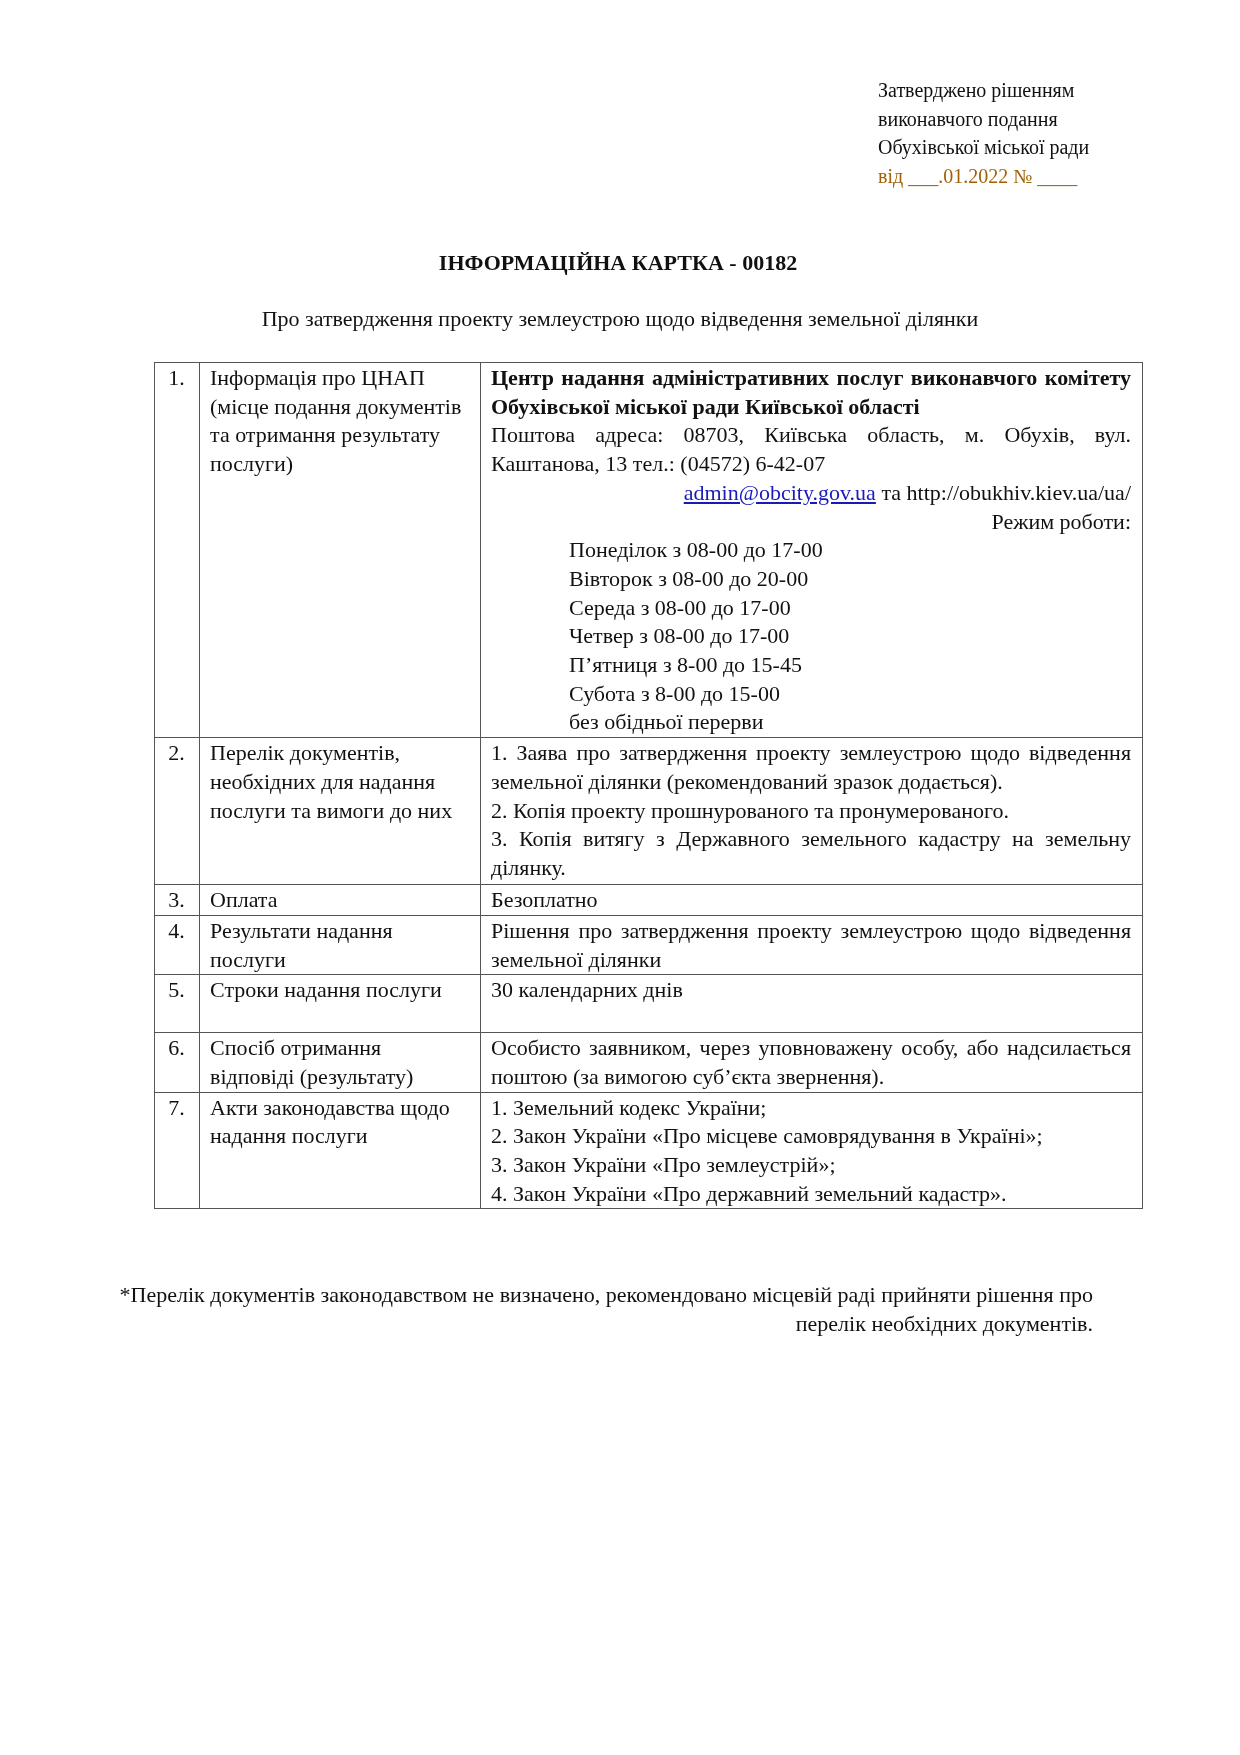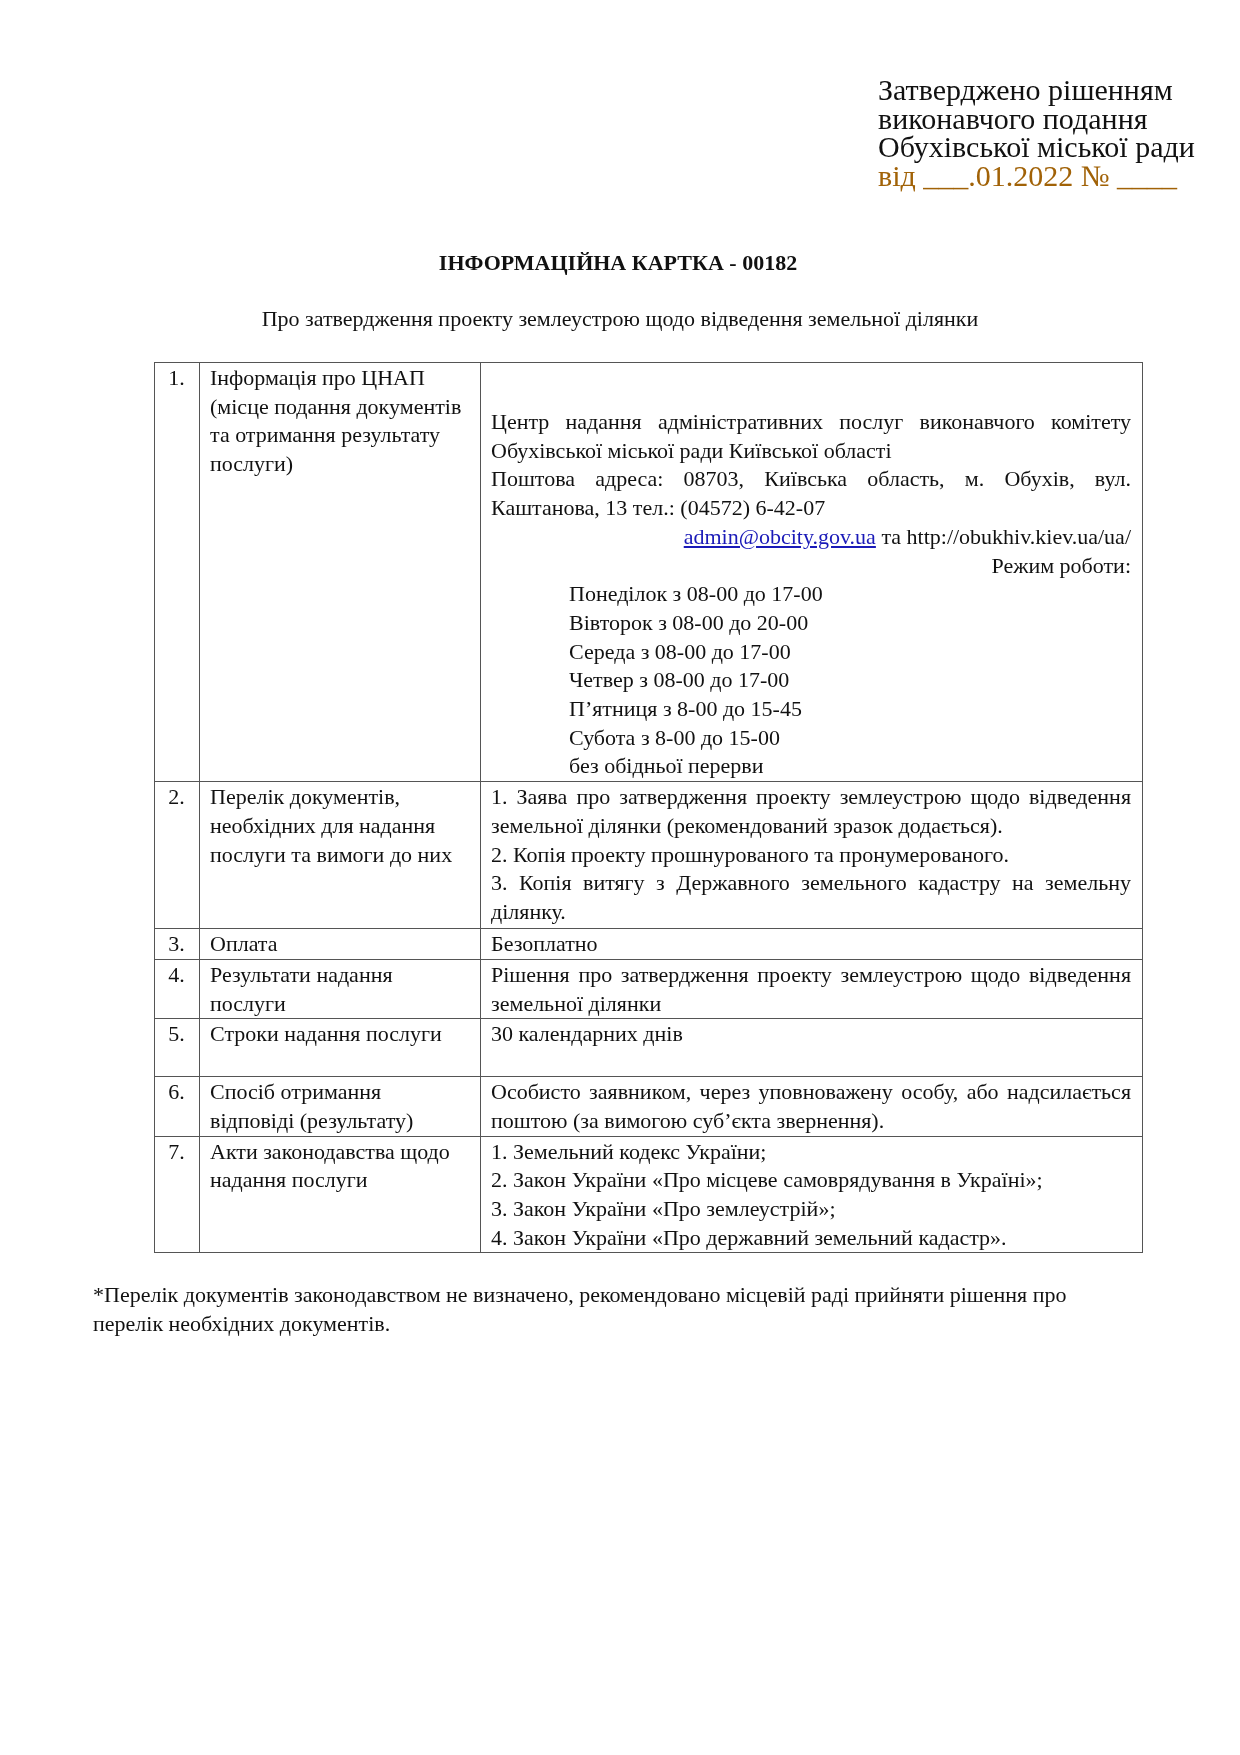--- a/index.html
+++ b/index.html
@@ -3,21 +3,21 @@
 <meta charset="utf-8">
 <style>
   html, body { margin: 0; padding: 0; background: #ffffff; }
   body {
     width: 1240px; height: 1755px; position: relative; overflow: hidden;
     font-family: "Liberation Serif", "DejaVu Serif", serif;
     color: #111111; font-size: 22px;
   }
   .approval {
     position: absolute; left: 878px; top: 76px; width: 330px;
-    line-height: 28.6px; font-size: 30px;
+    line-height: 28.6px; font-size: 20px;
   }
   .approval .red { color: #a16207; }
   .title {
     position: absolute; left: 0; width: 1240px; top: 250px;
     text-align: center; font-weight: bold; font-size: 22px;
     transform: translateX(-2px);
   }
   .subtitle {
     position: absolute; left: 0; width: 1240px; top: 306px;
     text-align: center; font-size: 22px; transform: translateX(64px);
@@ -29,34 +29,34 @@
   }
   table.card td {
     border: 1.5px solid #555555; vertical-align: top;
     padding: 1px 11px 0 10px; line-height: 28.7px; font-size: 22px;
   }
   col.c-num { width: 45px; }
   col.c-label { width: 281px; }
   col.c-val { width: 662px; }
   td.num { text-align: center; padding-left: 2px; padding-right: 2px; }
   .just { text-align: justify; text-align-last: left; }
-  .bold { font-weight: normal; margin-top: 44px; }
+  .bold { font-weight: bold; }
   .center { text-align: right; }
   .link { color: #1a1ab8; text-decoration: underline; }
   .schedule { padding-left: 78px; }
   tr.r1 td { height: 373px; }
   tr.r2 td { height: 145px; }
   tr.r3 td { height: 26px; }
   tr.r4 td { height: 55px; }
   tr.r5 td { height: 56px; }
   tr.r6 td { height: 55px; }
   tr.r7 td { height: 114px; }
   .footnote {
     position: absolute; left: 93px; top: 1281px; width: 1000px;
-    line-height: 28.6px; font-size: 22px;
+    line-height: 28.6px; font-size: 22px; text-align: right;
   }
 </style>
 </head>
 <body>
 
 <div class="approval">
   <div>Затверджено рішенням</div>
   <div>виконавчого подання</div>
   <div>Обухівської міської ради</div>
   <div class="red">від ___.01.2022 № ____</div>

